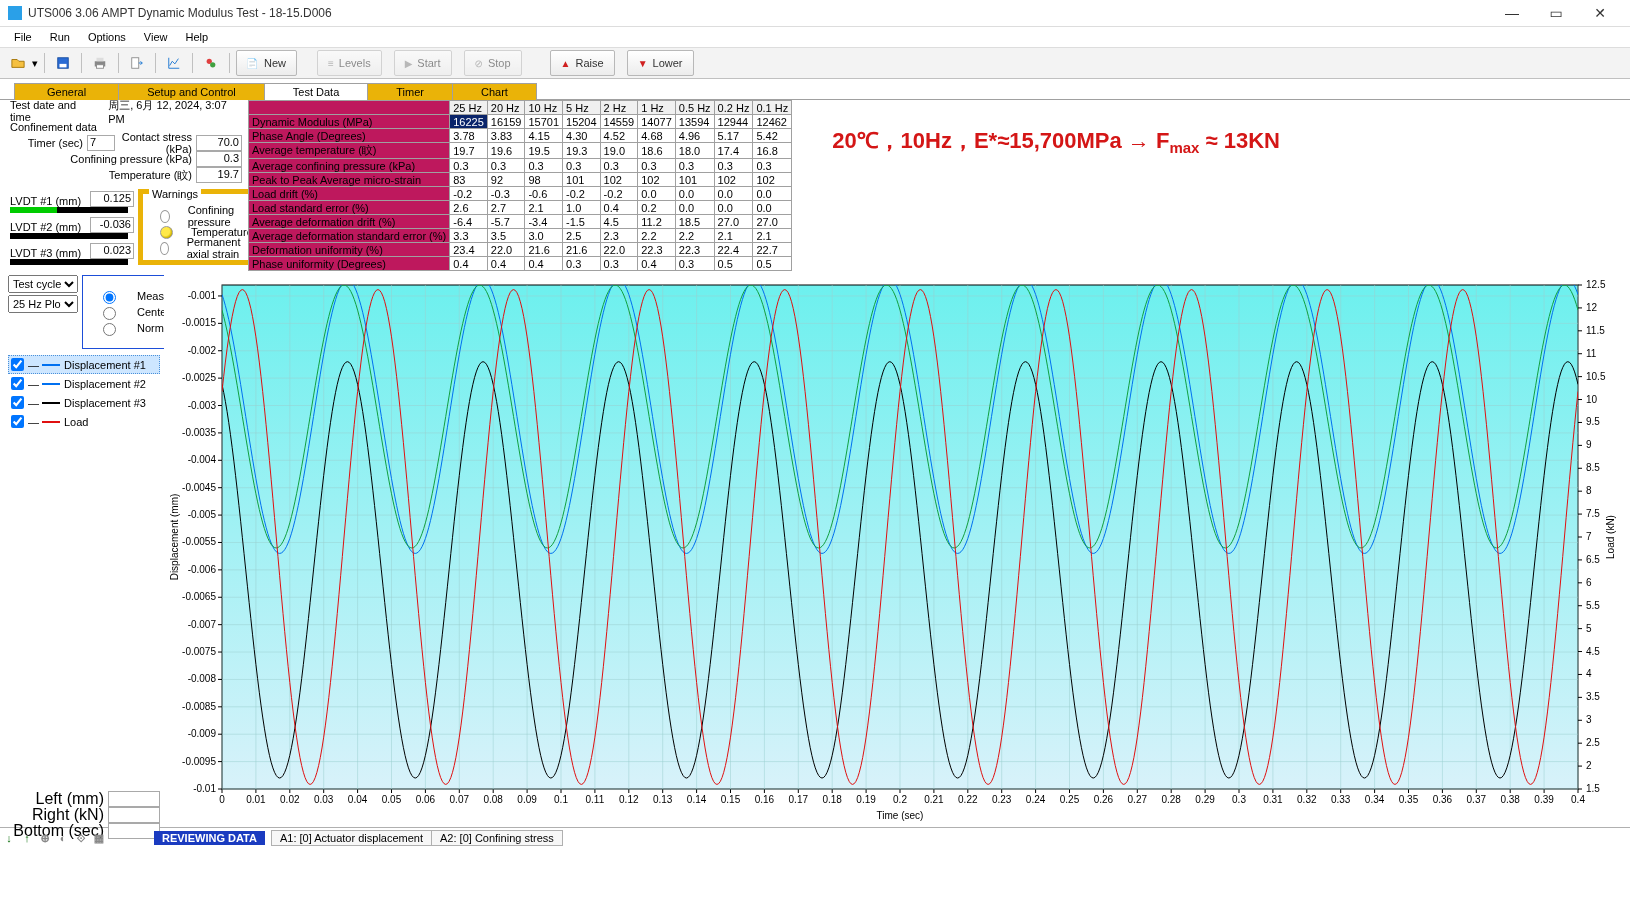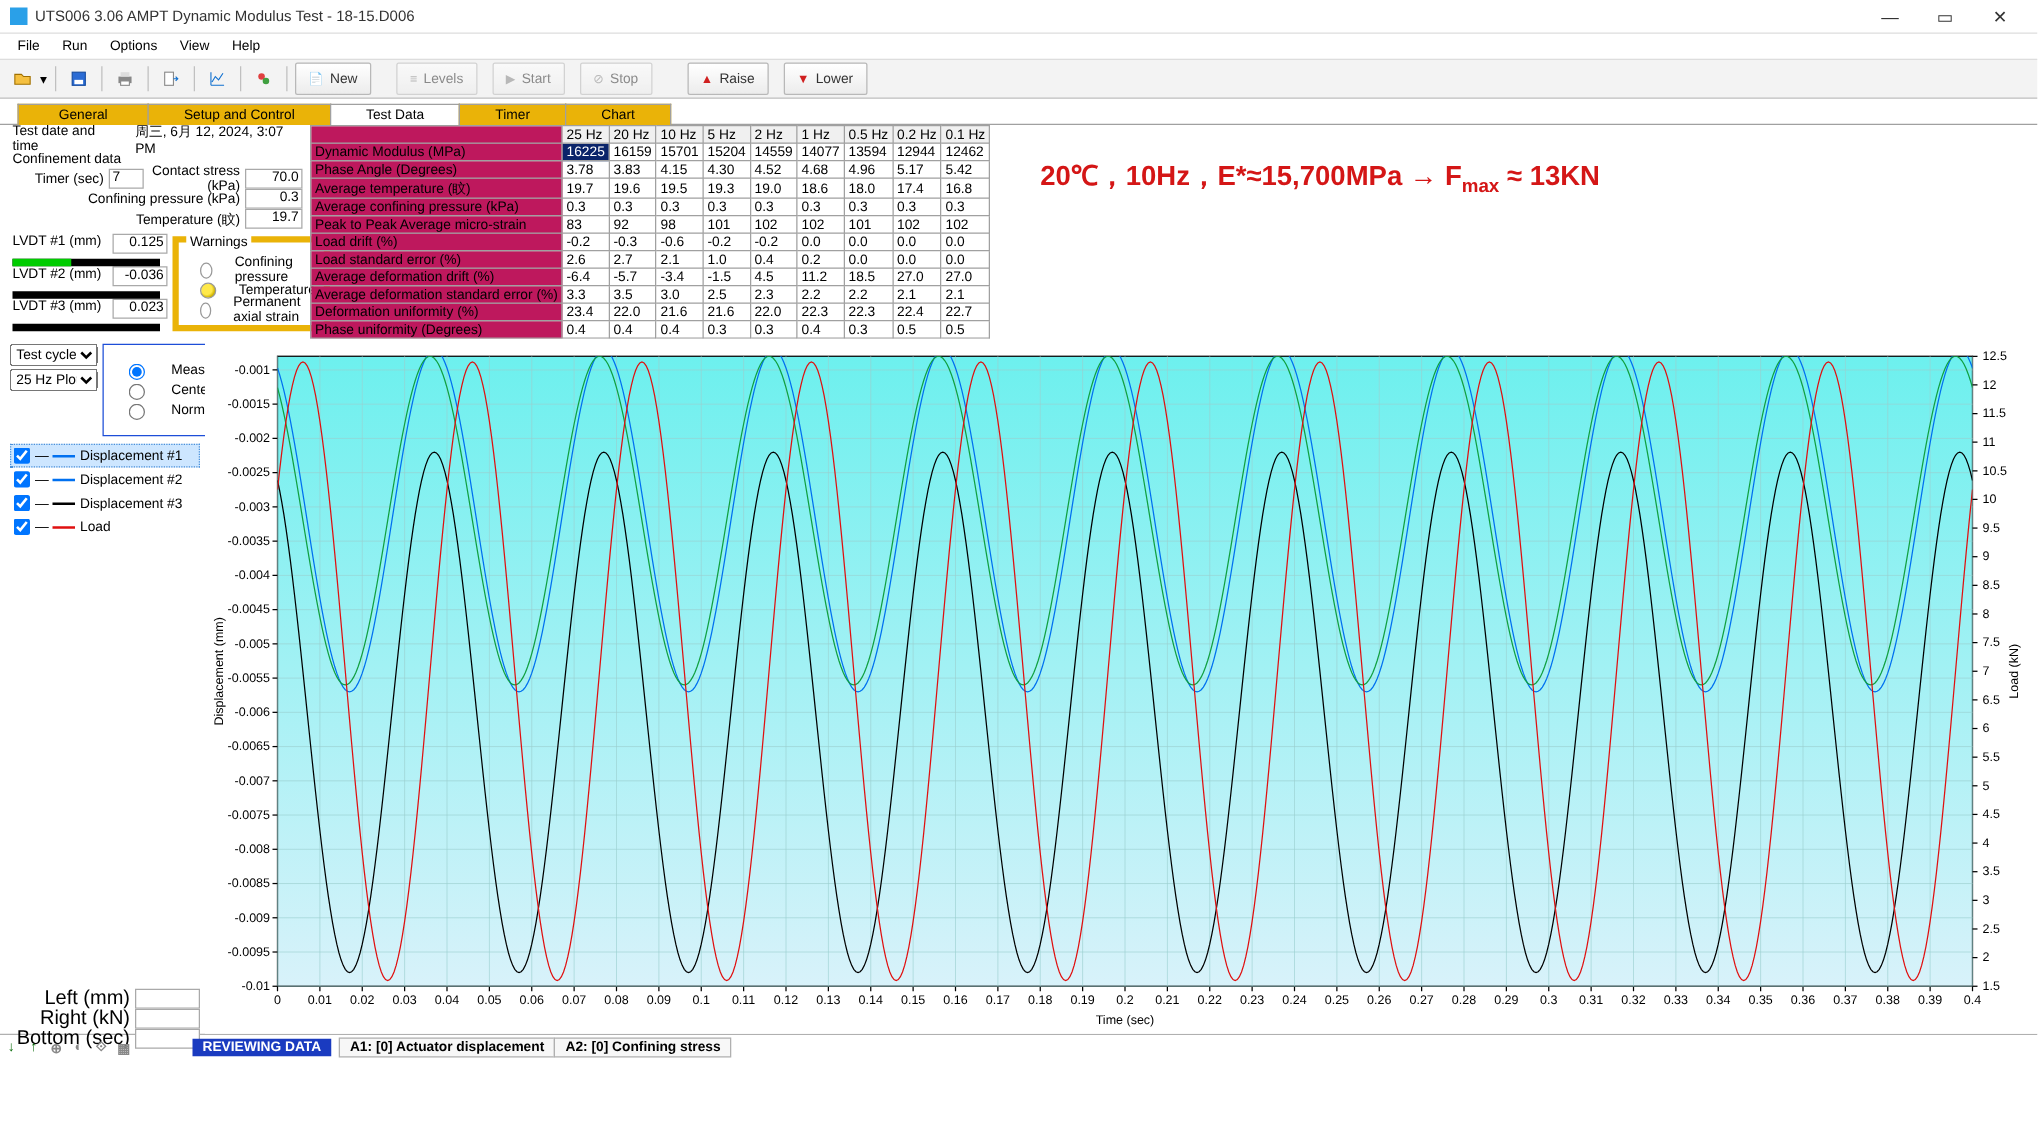--- a/index.html
+++ b/index.html
@@ -23,21 +23,21 @@
   .sub-tabs{height:20px;border-bottom:1px solid #a0a0a0;display:flex;align-items:flex-end;padding-left:14px;}
   .sub-tab{padding:2px 28px;border:1px solid #a0a0a0;border-bottom:none;background:#eab308;margin-right:-1px;position:relative;top:1px;font-size:11px;}
   .sub-tab.active{background:#fff;font-weight:400;}
   .sub-tab.first{padding:2px 32px;}
 
   .upper{display:flex;align-items:flex-start;padding:0;}
   .left-col{width:232px;padding:3px 6px 2px 10px;font-size:11px;}
   .left-col .row{display:flex;align-items:center;height:16px;gap:4px;}
   .lbl{text-align:right;flex:1;}
   .val-box{width:40px;height:14px;border:1px solid #a9a9a9;background:#fff;text-align:right;padding:0 2px;font-size:11px;}
-  .lvdt-row{display:flex;align-items:flex-start;height:20px;gap:8px;}
+  .lvdt-row{display:flex;align-items:flex-end;height:20px;gap:8px;}
   .lvdt-lbl{width:80px;}
   .lvdt-val{width:42px;height:14px;border:1px solid #a9a9a9;text-align:right;padding:0 2px;}
   .meter{width:118px;height:6px;background:#000;position:relative;}
   .meter.green::after{content:"";position:absolute;left:0;top:0;height:100%;width:40%;background:#0c0;}
   .warn-box{border:5px solid #eab308;padding:2px 6px 4px 6px;margin-top:2px;font-size:11px;}
   .warn-box .legend{position:relative;top:-8px;background:#fff;padding:0 3px;}
   .radio-row{display:flex;align-items:center;gap:18px;height:16px;margin-left:11px;}
   .dot{width:11px;height:11px;border-radius:50%;border:1px solid #999;background:#fff;display:inline-block;}
   .dot.on{background:radial-gradient(circle at 40% 40%,#ffe94a 45%,#d0b400 70%);}
 
@@ -65,21 +65,21 @@
   .stats-box .row{display:flex;align-items:center;height:16px;gap:4px;}
   .stats-box .row .lbl{width:72px;text-align:right;}
   .stats-box .row .val-box{width:46px;}
 
   .chart-area{flex:1;position:relative;background:#fff;padding:4px 10px 4px 0;}
   #plot{display:block;}
 
   .status-bar{height:20px;border-top:1px solid #b0b0b0;display:flex;align-items:center;font-size:11px;}
   .status-bar .ico{width:18px;height:18px;display:flex;align-items:center;justify-content:center;color:#066a06;font-weight:bold;}
   .status-tag{background:#1a3bc0;color:#fff;font-weight:bold;padding:1px 8px;margin:0 6px;}
-  .status-tab{border:1px solid #b0b0b0;padding:1px 8px;margin-right:-1px;background:#f7f7f7;font-weight:bold;}
+  .status-tab{border:1px solid #b0b0b0;padding:1px 8px;margin-right:-1px;background:#f7f7f7;}
 </style>
 </head>
 <body>
 
 <div class="title-bar">
   <span class="app-icon"></span>
   <span class="title">UTS006 3.06 AMPT Dynamic Modulus Test - 18-15.D006</span>
   <div class="win-controls">
     <div class="win-btn">—</div>
     <div class="win-btn">▭</div>

